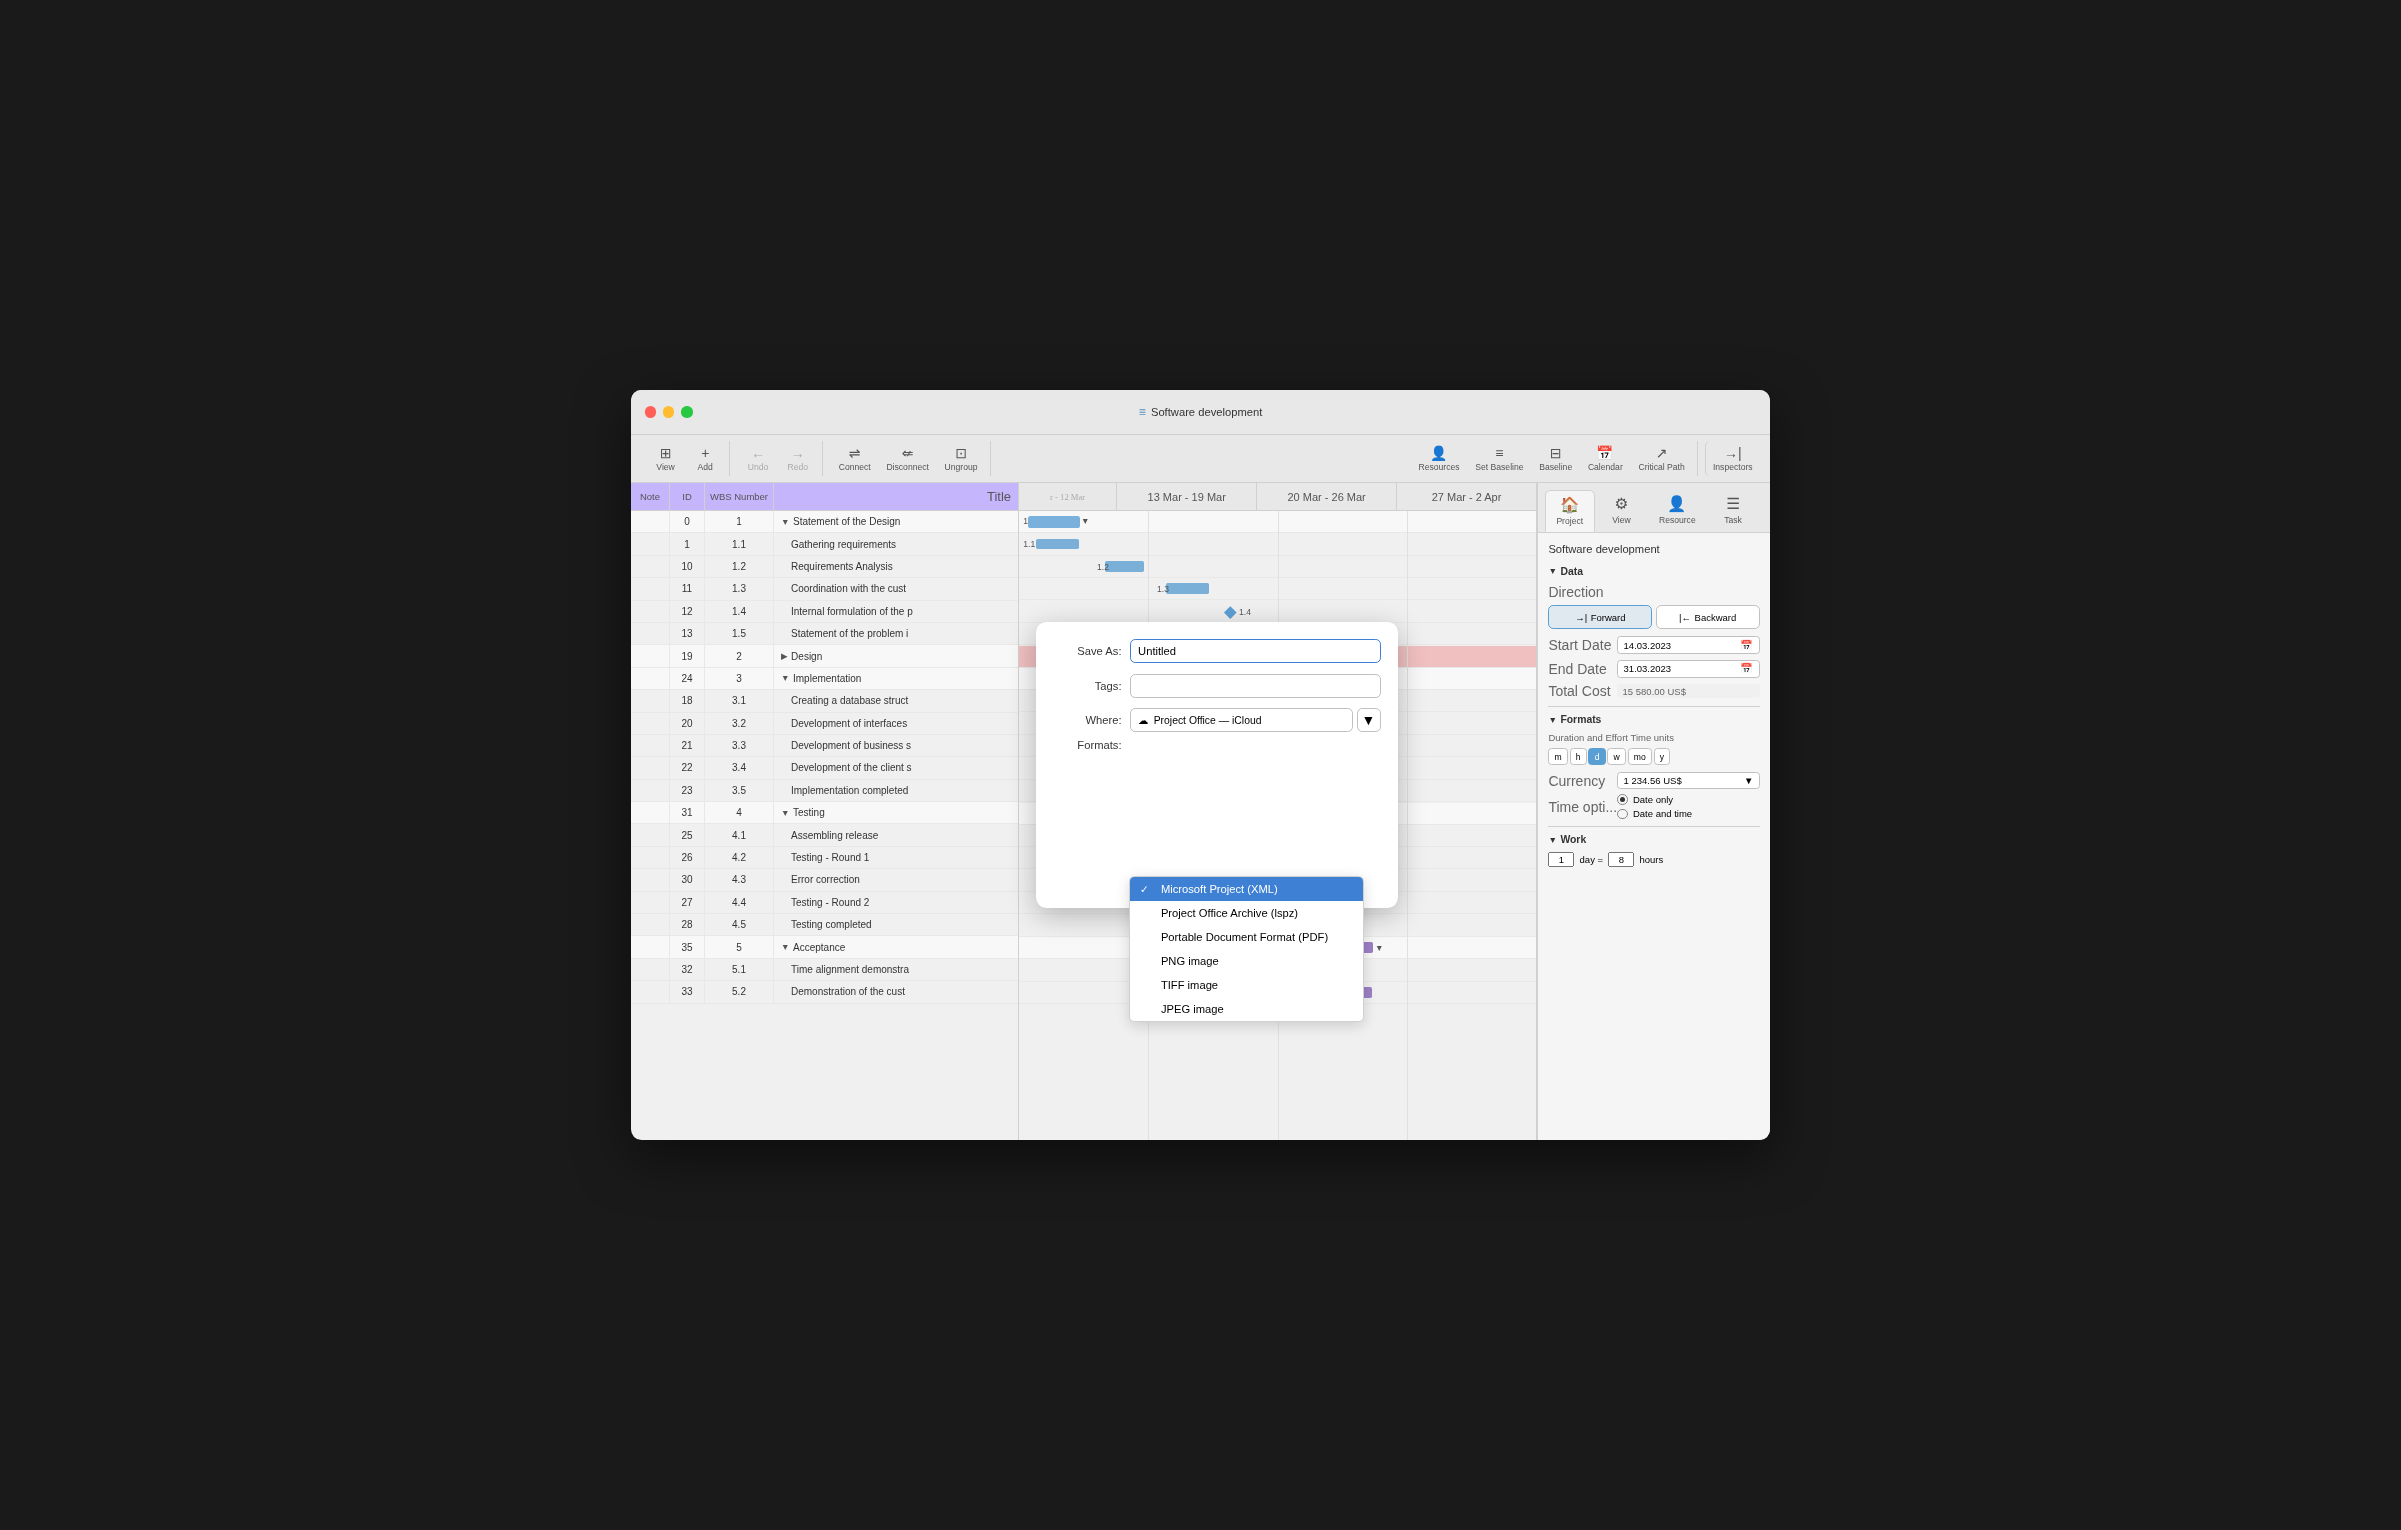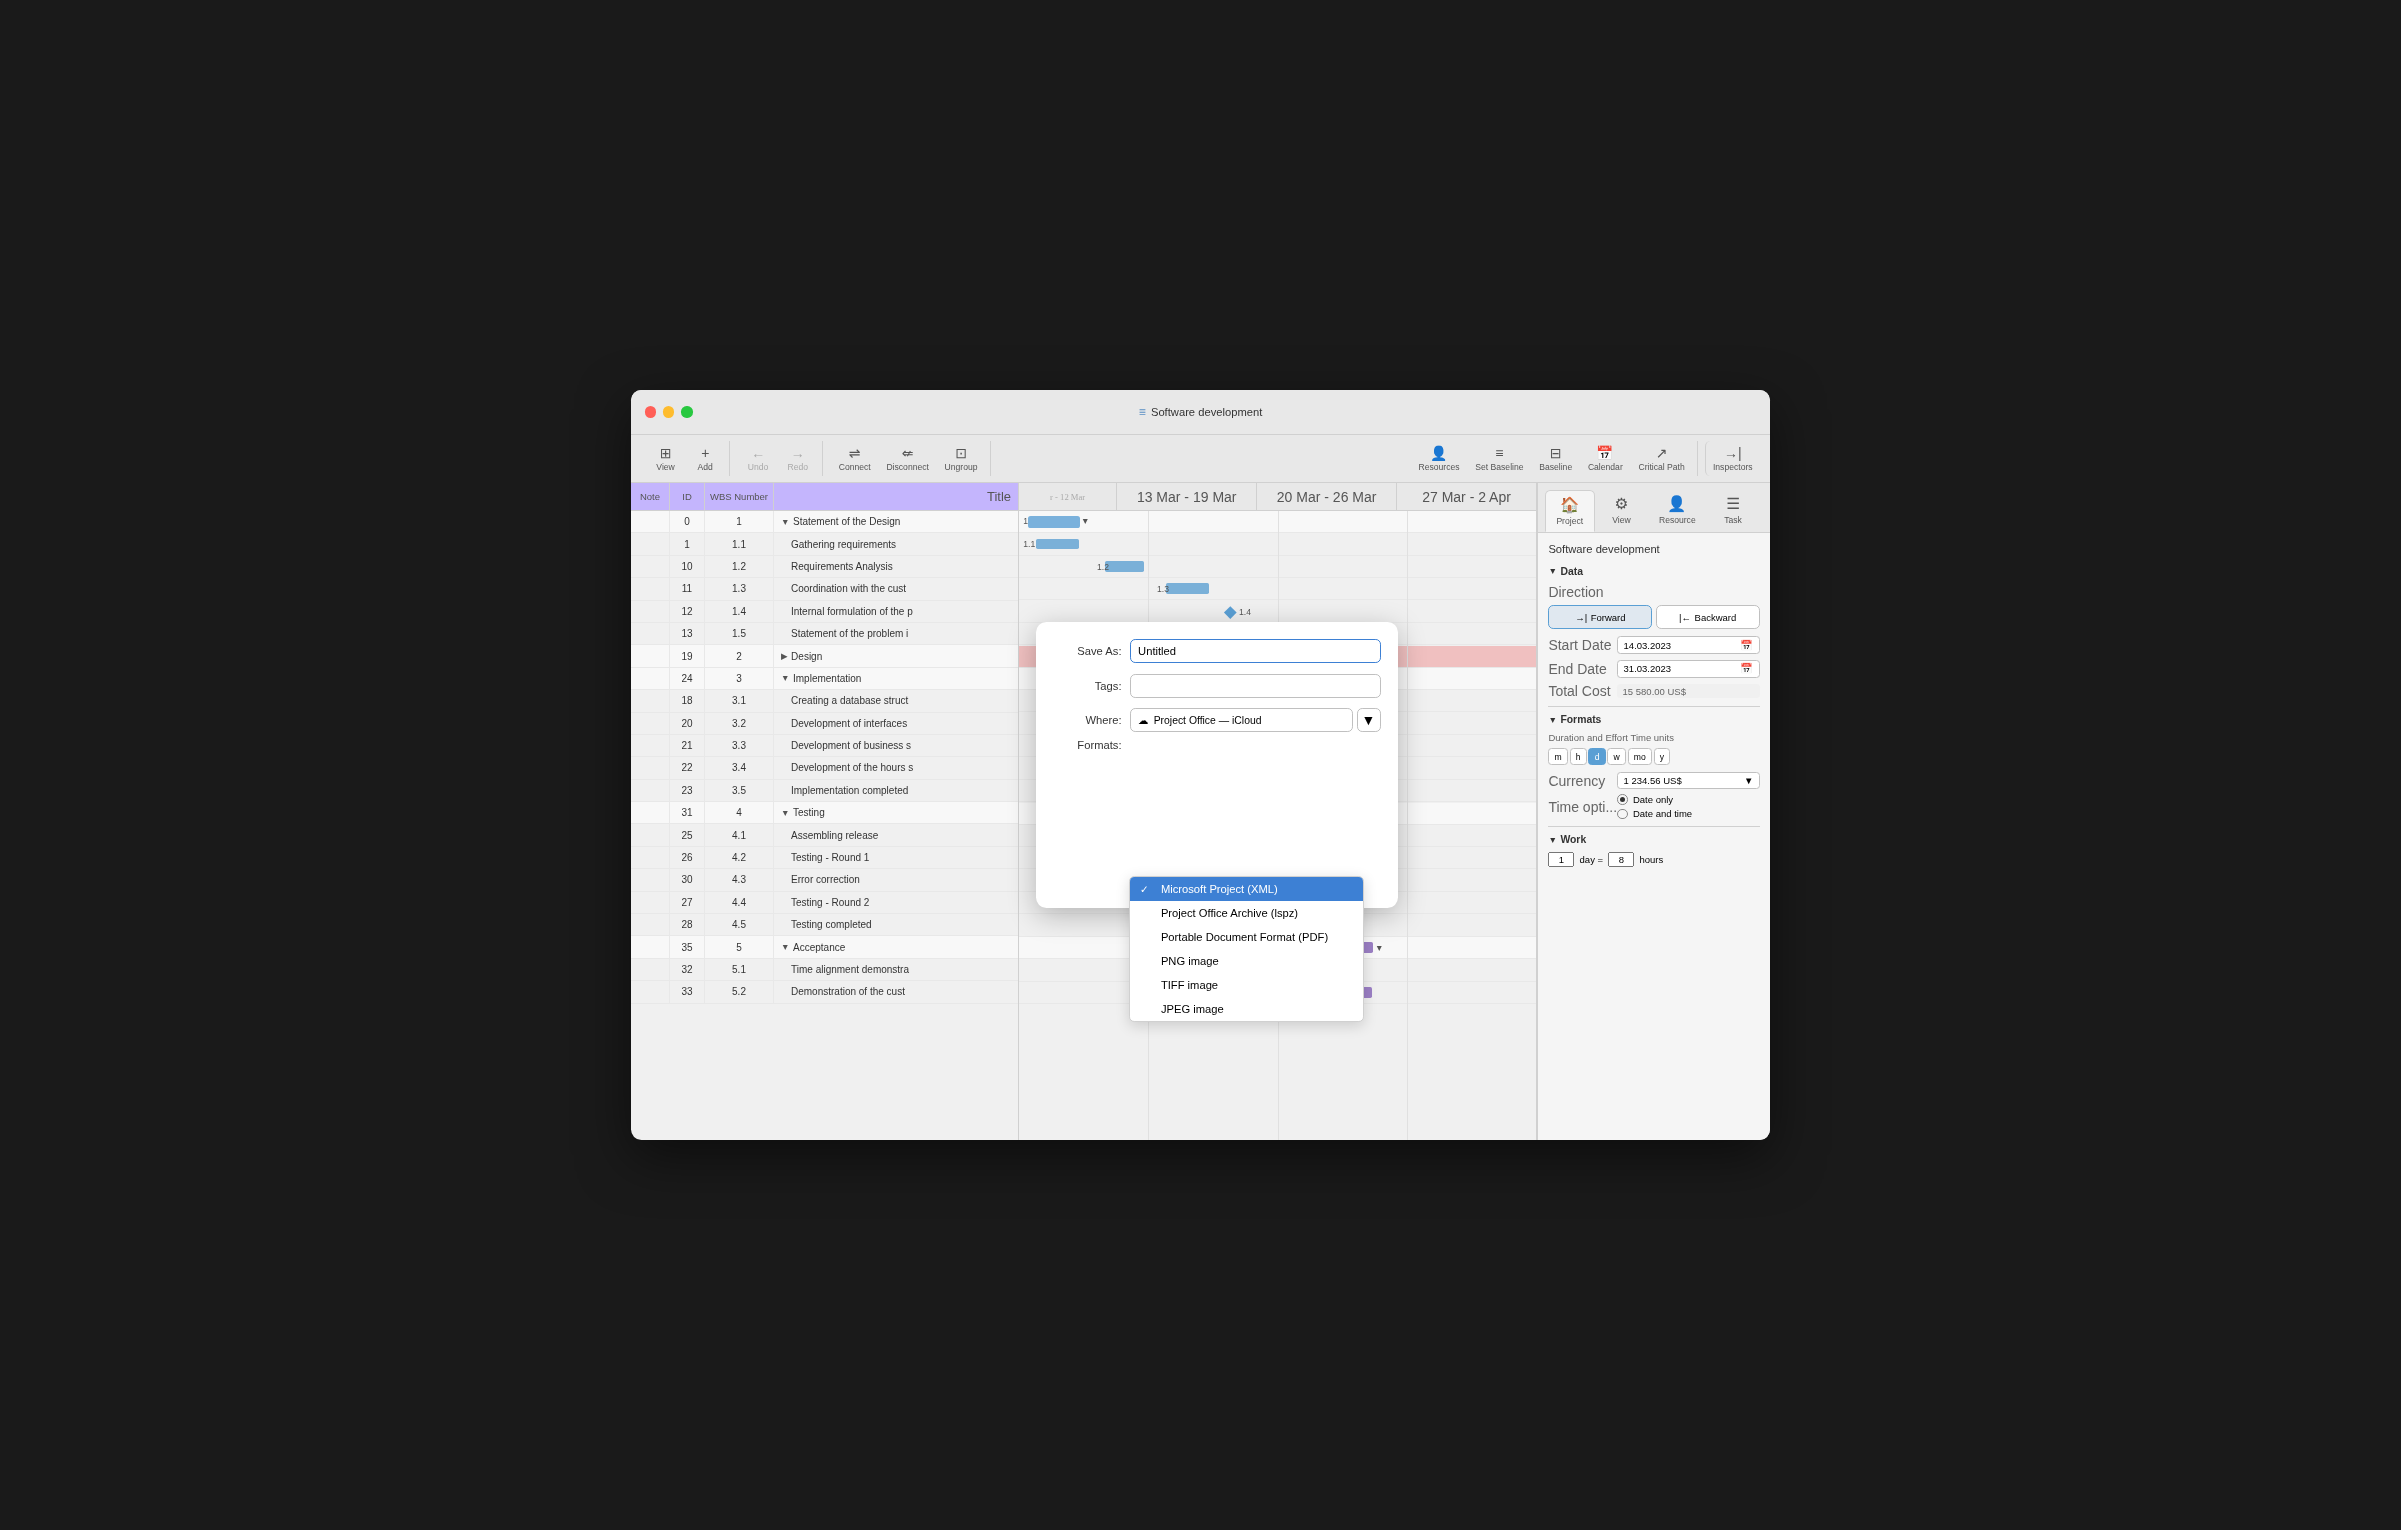--- a/index.html
+++ b/index.html
@@ -262,21 +262,21 @@
       background: #e8e8e8;
       border-bottom: 0.9px solid #d0d0d0;
       height: 28px;
       display: flex;
       align-items: center;
     }
 
     .gantt-period {
       flex: 1;
       text-align: center;
-      font-size: 14px;
+      font-size: 11px;
       color: #555;
       border-right: 0.9px solid #d0d0d0;
       height: 100%;
       display: flex;
       align-items: center;
       justify-content: center;
     }
 
     .gantt-period:last-child { border-right: none; }
 
@@ -851,21 +851,21 @@
           <div class="cell cell-title indent-1">Development of business s</div>
         </div>
         <div class="table-row">
           <div class="cell cell-note"></div>
           <div class="cell cell-id">
               <span>22</span>
             </div>
           <div class="cell cell-wbs">
               <span>3.4</span>
             </div>
-          <div class="cell cell-title indent-1">Development of the hours s</div>
+          <div class="cell cell-title indent-1">Development of the client s</div>
         </div>
         <div class="table-row">
           <div class="cell cell-note"></div>
           <div class="cell cell-id">
               <span>23</span>
             </div>
           <div class="cell cell-wbs">
               <span>3.5</span>
             </div>
           <div class="cell cell-title indent-1">Implementation completed</div>

